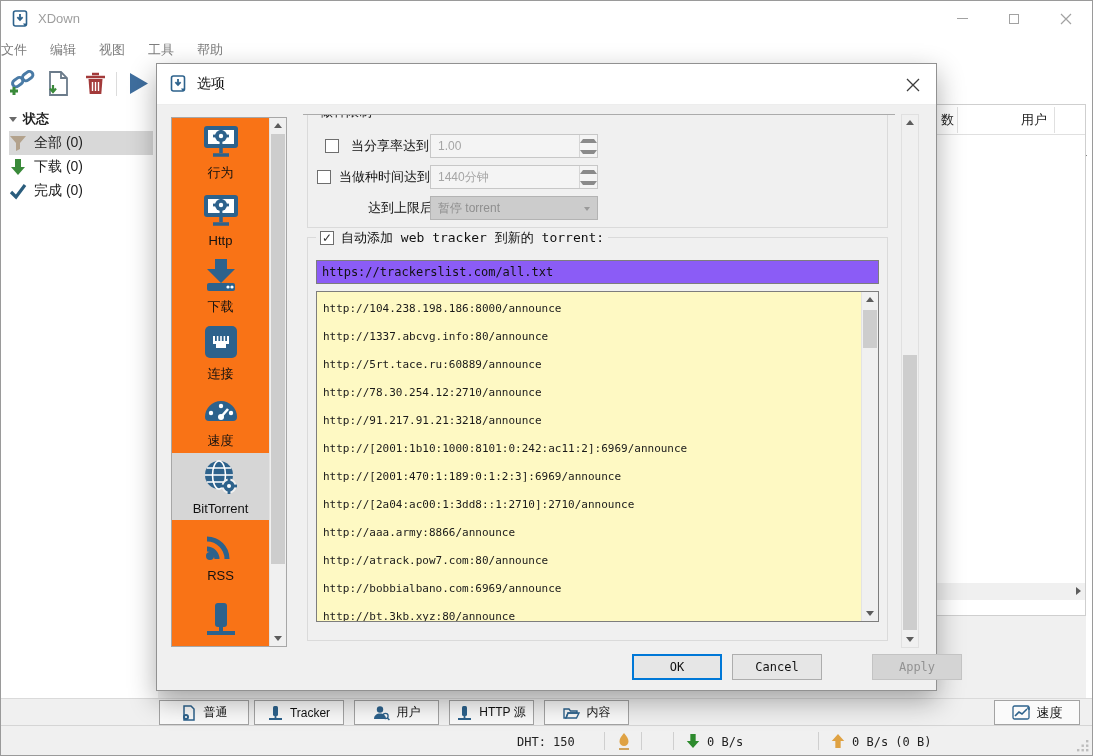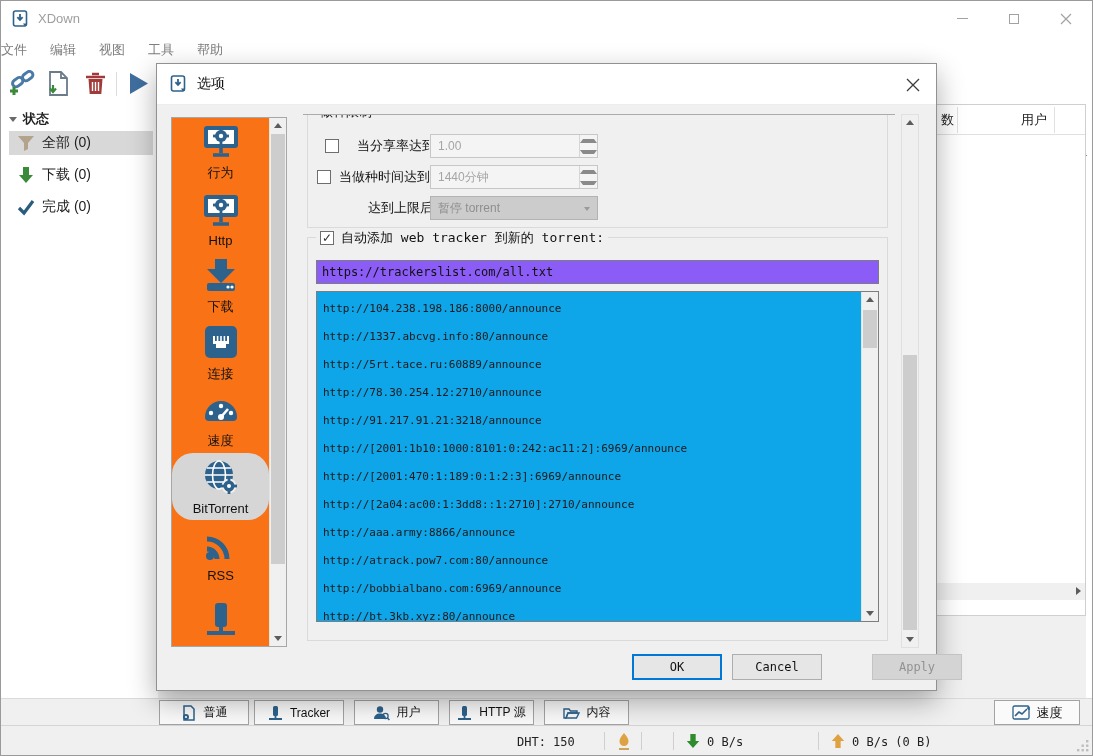--- a/index.html
+++ b/index.html
@@ -23,21 +23,21 @@
   .toolbar{position:absolute;left:0;top:62px;width:100%;height:41px;background:#fff;}
   .tool-ico{position:absolute;top:7px;width:27px;height:27px;}
   .tb-sep{position:absolute;left:115px;top:9px;width:1px;height:24px;background:#dcdcdc;}
   .search-box{position:absolute;left:869px;top:69px;width:186px;height:26px;border:1px solid #a6a6a6;background:#fff;font-size:12px;color:#9b9b9b;padding-left:70px;outline:none;}
   .lock-wrap{position:absolute;left:1057px;top:67px;width:30px;height:30px;}
 
   
   .sidebar{position:absolute;left:0;top:103px;width:156px;height:620px;background:#fff;}
   .tree-header{display:flex;align-items:center;height:24px;padding-left:8px;font-size:13px;font-weight:bold;color:#222;gap:6px;margin-top:3px;}
   .chev-small{width:0;height:0;border-left:4px solid transparent;border-right:4px solid transparent;border-top:5px solid #6a6a6a;}
-  .tree-item{display:flex;align-items:center;height:24px;margin:0 4px 8px 8px;padding-left:8px;gap:7px;font-size:14px;color:#222;}
+  .tree-item{display:flex;align-items:center;height:24px;margin:0 4px 0 8px;padding-left:0;gap:7px;font-size:14px;color:#222;}
   .tree-item.selected{background:#d8d8d8;}
   .tree-ico{width:18px;height:18px;flex:0 0 18px;}
 
   
   .table-panel{position:absolute;left:157px;top:103px;width:928px;height:512px;background:#fff;border:1px solid #cfcfcf;}
   .table-header{position:absolute;left:0;top:0;width:100%;height:30px;background:#fff;border-bottom:1px solid #e0e0e0;}
   .th-cell{position:absolute;top:0;height:30px;display:flex;align-items:center;font-size:13px;color:#222;}
   .th-sep{position:absolute;top:2px;width:1px;height:26px;background:#e0e0e0;}
   .h-scroll{position:absolute;left:0;top:478px;width:926px;height:17px;background:#f0f0f0;}
   .h-scroll .right-arrow{position:absolute;right:4px;top:4px;}
@@ -55,21 +55,21 @@
 
   
   .dialog{position:absolute;left:155px;top:62px;width:781px;height:628px;background:#f0f0f0;border:1px solid #919191;box-shadow:0 10px 26px rgba(0,0,0,.32);z-index:10;}
   .dlg-title{position:absolute;left:0;top:0;width:100%;height:41px;background:#fff;border-bottom:1px solid #ededed;display:flex;align-items:center;}
   .dlg-title-text{margin-left:9px;font-size:14px;color:#111;}
   .dlg-close{position:absolute;right:12px;top:10px;width:22px;height:22px;display:flex;align-items:center;justify-content:center;}
 
   .dlg-nav{position:absolute;left:14px;top:53px;width:116px;height:530px;background:#f97316;border:1px solid #a7a7a7;overflow:hidden;}
   .nav-inner{position:absolute;left:0;top:0;width:97px;}
   .nav-item{height:67px;display:flex;flex-direction:column;align-items:center;justify-content:center;gap:3px;font-size:13px;color:#111;}
-  .nav-item.selected{background:#d6d6d6;border-radius:21px;}
+  .nav-item.selected{background:#d6d6d6;}
   .nav-ico{width:40px;height:40px;}
   .vscroll{position:absolute;background:#f0f0f0;border-left:1px solid #e3e3e3;}
   .vs-arrow{position:absolute;left:0;width:100%;height:15px;display:flex;align-items:center;justify-content:center;}
   .vs-thumb{position:absolute;left:1px;right:1px;background:#cdcdcd;}
   .chev-u{width:0;height:0;border-left:4px solid transparent;border-right:4px solid transparent;border-bottom:5px solid #5c5c5c;}
   .chev-d{width:0;height:0;border-left:4px solid transparent;border-right:4px solid transparent;border-top:5px solid #5c5c5c;}
   .chev-r{width:0;height:0;border-top:4px solid transparent;border-bottom:4px solid transparent;border-left:5px solid #5c5c5c;}
 
   .dlg-body{position:absolute;left:146px;top:50px;width:592px;height:534px;overflow:hidden;border-top:1px solid #ababab;}
   .groupbox{position:absolute;border:1px solid #dadada;}
@@ -79,21 +79,21 @@
   .lbl{font-size:13px;color:#111;}
   .spin{position:relative;width:168px;height:24px;background:#f4f4f4;border:1px solid #c7c7c7;font-size:12px;color:#a5a5a5;display:flex;align-items:center;padding-left:7px;}
   .spin-btns{position:absolute;right:0;top:0;width:18px;height:100%;border-left:1px solid #d5d5d5;display:flex;flex-direction:column;}
   .spin-btns div{flex:1;display:flex;align-items:center;justify-content:center;}
   .tri-u{width:0;height:0;border-left:3px solid transparent;border-right:3px solid transparent;border-bottom:4px solid #8a8a8a;}
   .tri-d{width:0;height:0;border-left:3px solid transparent;border-right:3px solid transparent;border-top:4px solid #8a8a8a;}
   .ddown{position:relative;width:168px;height:24px;background:#cccccc;border:1px solid #b3b3b3;font-size:12px;color:#8f8f8f;display:flex;align-items:center;padding-left:7px;}
   .ddown .tri-d{position:absolute;right:7px;top:10px;border-top-color:#9a9a9a;}
 
   .url-input{position:absolute;left:8px;top:22px;width:563px;height:24px;border:1px solid #7d7d7d;background:#8b5cf6;font-size:12px;color:#111;padding-left:5px;outline:none;}
-  .tracker-list{position:absolute;left:8px;top:53px;width:563px;height:331px;border:1px solid #7d7d7d;background:#0ea5e9;overflow:hidden;}
+  .tracker-list{position:absolute;left:8px;top:53px;width:563px;height:331px;border:1px solid #7d7d7d;background:#fef9c3;overflow:hidden;}
   .trk-row{height:28px;line-height:28px;padding-left:6px;font-size:11px;color:#1a1a1a;white-space:nowrap;}
 
   .dlg-scroll{position:absolute;left:744px;top:50px;width:18px;height:534px;background:#f0f0f0;border:1px solid #e0e0e0;}
 
   .dlg-btn{position:absolute;top:590px;width:90px;height:26px;display:flex;align-items:center;justify-content:center;font-size:12px;color:#111;background:#e6e6e6;border:1px solid #adadad;}
   .dlg-btn.default{border:2px solid #0078d7;}
   .dlg-btn.disabled{background:#d4d4d4;border:1px solid #c3c3c3;color:#929292;}
 </style>
 </head>
 <body>
@@ -407,21 +407,21 @@
         <div class="vs-arrow" style="bottom:0;">
             <div class="chev-d"></div>
           </div>
       </div>
     </div>
 
     <div class="dlg-body">
 
       <div class="groupbox" style="left:4px;top:-1px;width:581px;height:114px;">
         <div class="group-label" style="top:-12px;">做种限制</div>
-        <div class="row" style="left:2px;top:19px;height:24px;gap:18px;padding-left:15px;">
+        <div class="row" style="left:2px;top:19px;height:24px;gap:12px;padding-left:15px;">
           <div class="cbx"></div>
           <span class="lbl">当分享率达到</span>
         </div>
         <div class="spin mono" style="position:absolute;left:122px;top:19px;">
           <span>1.00</span>
           <div class="spin-btns">
               <div>
                 <div class="tri-u"></div>
               </div>
               <div>

